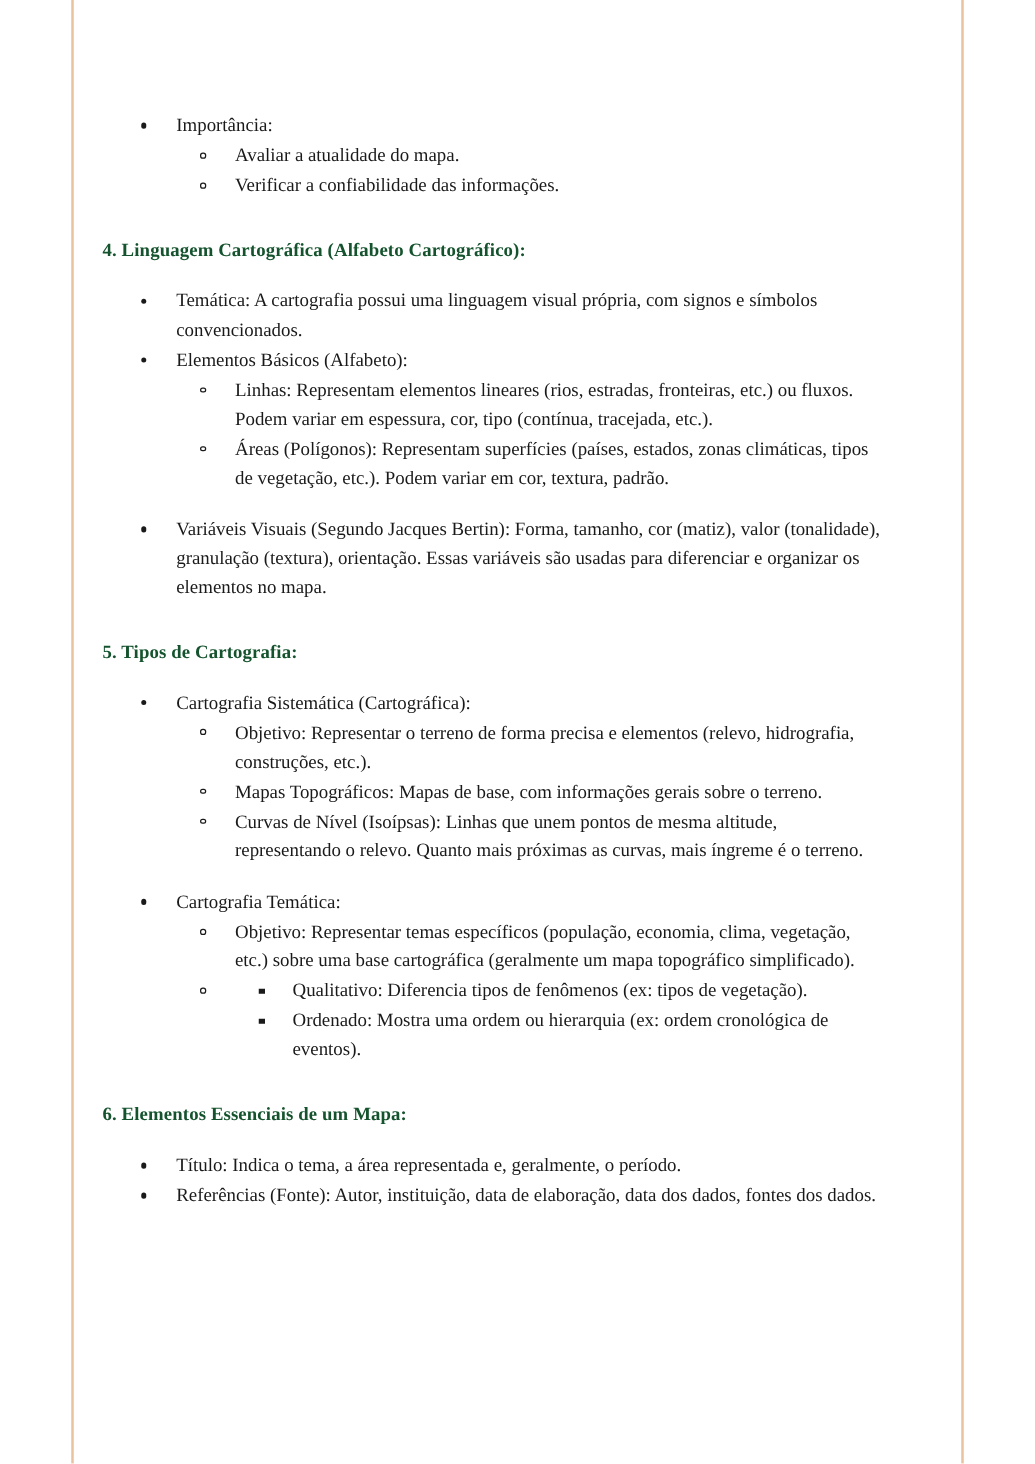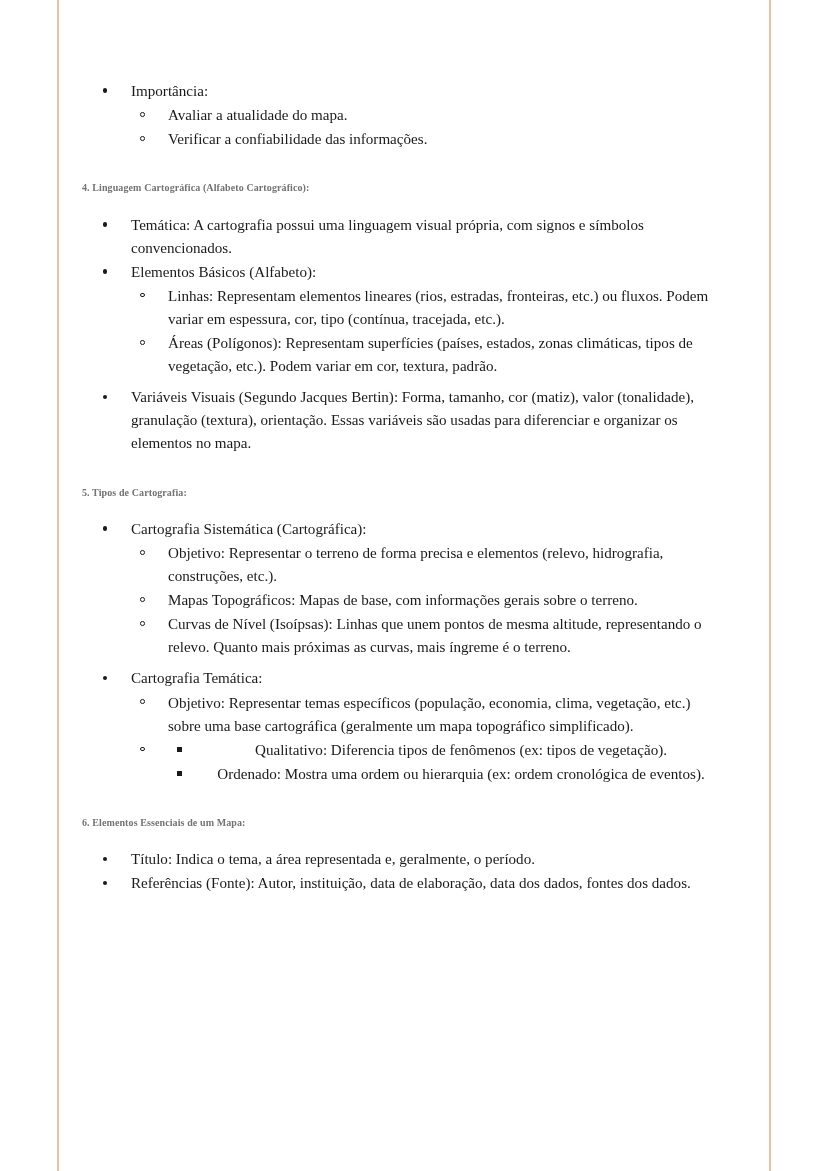--- a/index.html
+++ b/index.html
@@ -33,34 +33,34 @@
 
   .content {
     position: absolute;
     left: 82px;
     top: 72px;
     width: 660px;
   }
 
   
   .section-heading {
-    font-size: 10px;
+    font-size: 15px;
     font-weight: bold;
     line-height: 1.35;
     margin: 0;
     padding: 0;
     letter-spacing: 0.1px;
-    color: #737373;
+    color: #14532d;
   }
   .heading-block { margin: 30px 0 19px 0; }
   .heading-block:first-child { margin-top: 0; }
 
   
   ul.lvl1, ul.lvl2, ul.lvl3 {
-    margin: 8px;
+    margin: 18px;
     padding: 0;
     list-style: none;
   }
 
   ul.lvl1 > li,
   ul.lvl2 > li,
   ul.lvl3 > li {
     position: relative;
     font-size: 15.1px;
     line-height: 1.53;
@@ -103,21 +103,20 @@
     box-sizing: border-box;
   }
 
   
   ul.lvl3 {
     margin-top: 1px;
   }
   ul.lvl3 > li {
     padding-left: 27px;
     margin-left: 1px;
-    text-align: center;
   }
   ul.lvl3 > li > .bullet {
     position: absolute;
     left: 0;
     top: 0.57em;
     width: 4.6px;
     height: 4.6px;
     background: #1a1a1a;
     border-radius: 0;
   }

